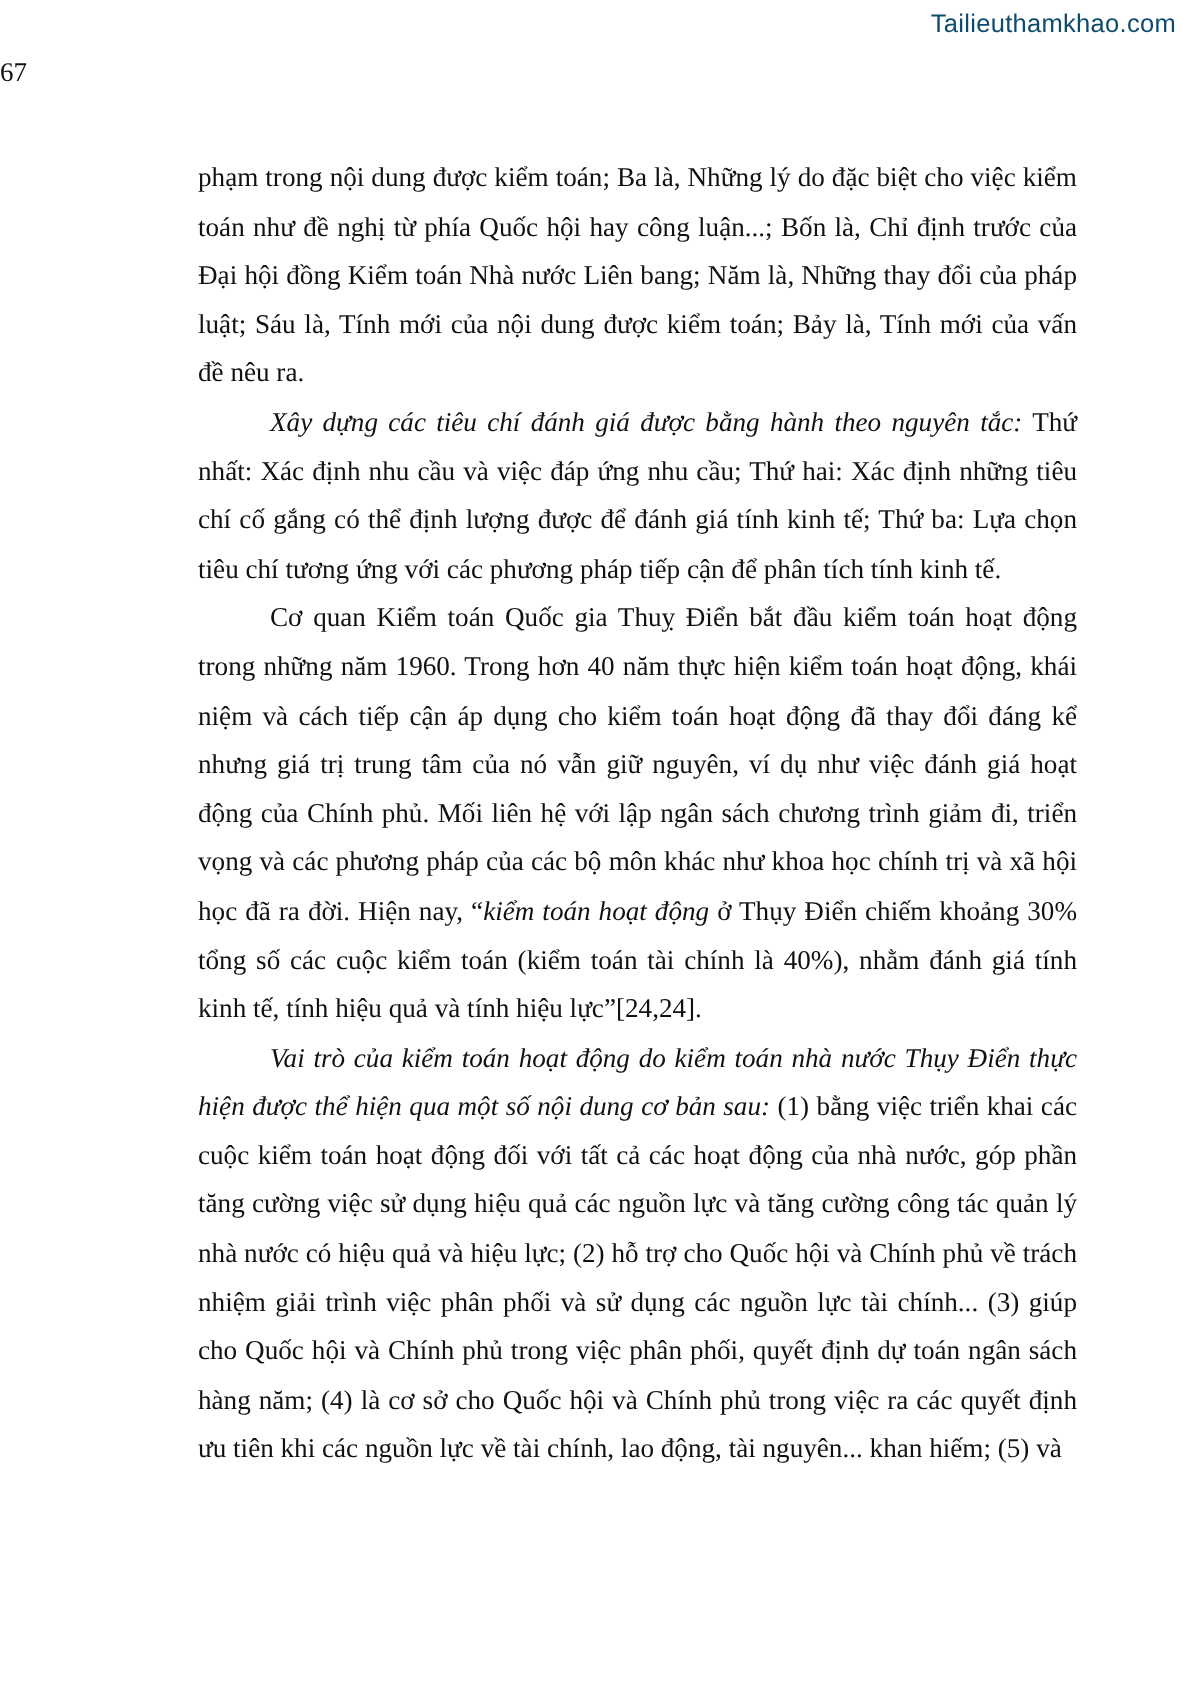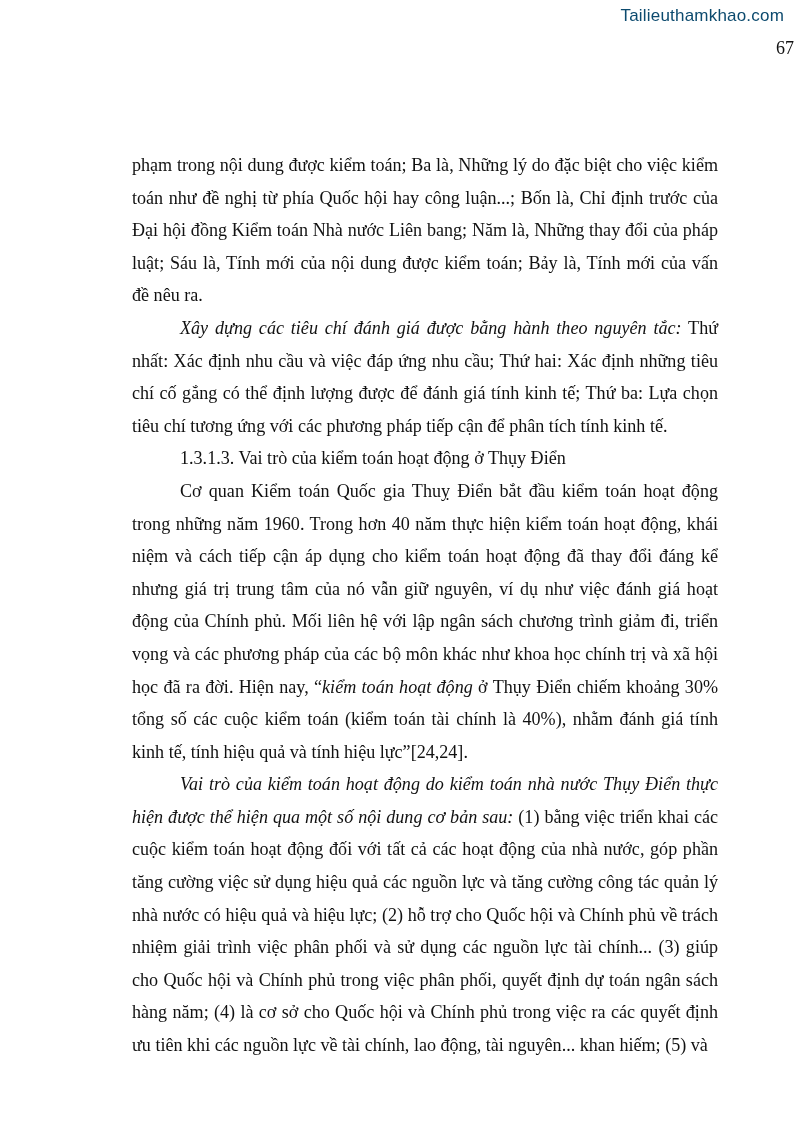--- a/index.html
+++ b/index.html
@@ -7,39 +7,38 @@
       width: 794px; height: 1123px; position: relative; overflow: hidden;
       font-family: "Liberation Serif", serif; color: #111111;
     }
     .watermark {
       position: absolute; top: 6px; right: 10px;
       font-family: "Liberation Sans", sans-serif; font-size: 17px;
       color: #0c4a6e; letter-spacing: 0.2px;
     }
     .page-number {
       position: absolute; top: 38px; left: 0; width: 100%;
-      text-align: right; font-size: 18px; color: #111;
+      text-align: left; font-size: 18px; color: #111;
     }
     .content {
       position: absolute; top: 102px; left: 132px; width: 586px;
-      font-size: 18.1px; line-height: 32.6px; margin-top: 47px;
+      font-size: 18.1px; line-height: 32.6px;
     }
     .para { margin: 0; text-align: justify; text-align-last: left; }
     .indent { text-indent: 48px; }
     .heading { margin: 0; text-indent: 48px; }
     em { font-style: italic; }
   </style>
 </head>
 <body>
 
 <div class="watermark">Tailieuthamkhao.com</div>
 
 <div class="page-number">67</div>
 
 <div class="content">
   <p class="para">
     <span>phạm trong nội dung được kiểm toán; Ba là, Những lý do đặc biệt cho việc kiểm toán như đề nghị từ phía Quốc hội hay công luận...; Bốn là, Chỉ định trước của Đại hội đồng Kiểm toán Nhà nước Liên bang; Năm là, Những thay đổi của pháp luật; Sáu là, Tính mới của nội dung được kiểm toán; Bảy là, Tính mới của vấn đề nêu ra.</span>
   </p>
   <p class="para indent"><em>Xây dựng các tiêu chí đánh giá được bằng hành theo nguyên tắc:</em><span> Thứ nhất: Xác định nhu cầu và việc đáp ứng nhu cầu; Thứ hai: Xác định những tiêu chí cố gắng có thể định lượng được để đánh giá tính kinh tế; Thứ ba: Lựa chọn tiêu chí tương ứng với các phương pháp tiếp cận để phân tích tính kinh tế.</span></p>
-  <p class="heading">1.3.1.3. Vai trò của kiểm toán hoạt động ở Thụy Điển</p>
   <p class="para indent"><span>Cơ quan Kiểm toán Quốc gia Thuỵ Điển bắt đầu kiểm toán hoạt động trong những năm 1960. Trong hơn 40 năm thực hiện kiểm toán hoạt động, khái niệm và cách tiếp cận áp dụng cho kiểm toán hoạt động đã thay đổi đáng kể nhưng giá trị trung tâm của nó vẫn giữ nguyên, ví dụ như việc đánh giá hoạt động của Chính phủ. Mối liên hệ với lập ngân sách chương trình giảm đi, triển vọng và các phương pháp của các bộ môn khác như khoa học chính trị và xã hội học đã ra đời. Hiện nay, “</span><em>kiểm toán hoạt động</em><span> ở Thụy Điển chiếm khoảng 30% tổng số các cuộc kiểm toán (kiểm toán tài chính là 40%), nhằm đánh giá tính kinh tế, tính hiệu quả và tính hiệu lực”[24,24].</span></p>
   <p class="para indent"><em>Vai trò của kiểm toán hoạt động do kiểm toán nhà nước Thụy Điển thực hiện được thể hiện qua một số nội dung cơ bản sau:</em><span> (1) bằng việc triển khai các cuộc kiểm toán hoạt động đối với tất cả các hoạt động của nhà nước, góp phần tăng cường việc sử dụng hiệu quả các nguồn lực và tăng cường công tác quản lý nhà nước có hiệu quả và hiệu lực; (2) hỗ trợ cho Quốc hội và Chính phủ về trách nhiệm giải trình việc phân phối và sử dụng các nguồn lực tài chính... (3) giúp cho Quốc hội và Chính phủ trong việc phân phối, quyết định dự toán ngân sách hàng năm; (4) là cơ sở cho Quốc hội và Chính phủ trong việc ra các quyết định ưu tiên khi các nguồn lực về tài chính, lao động, tài nguyên... khan hiếm; (5) và</span></p>
 </div>
 
 </body></html>

